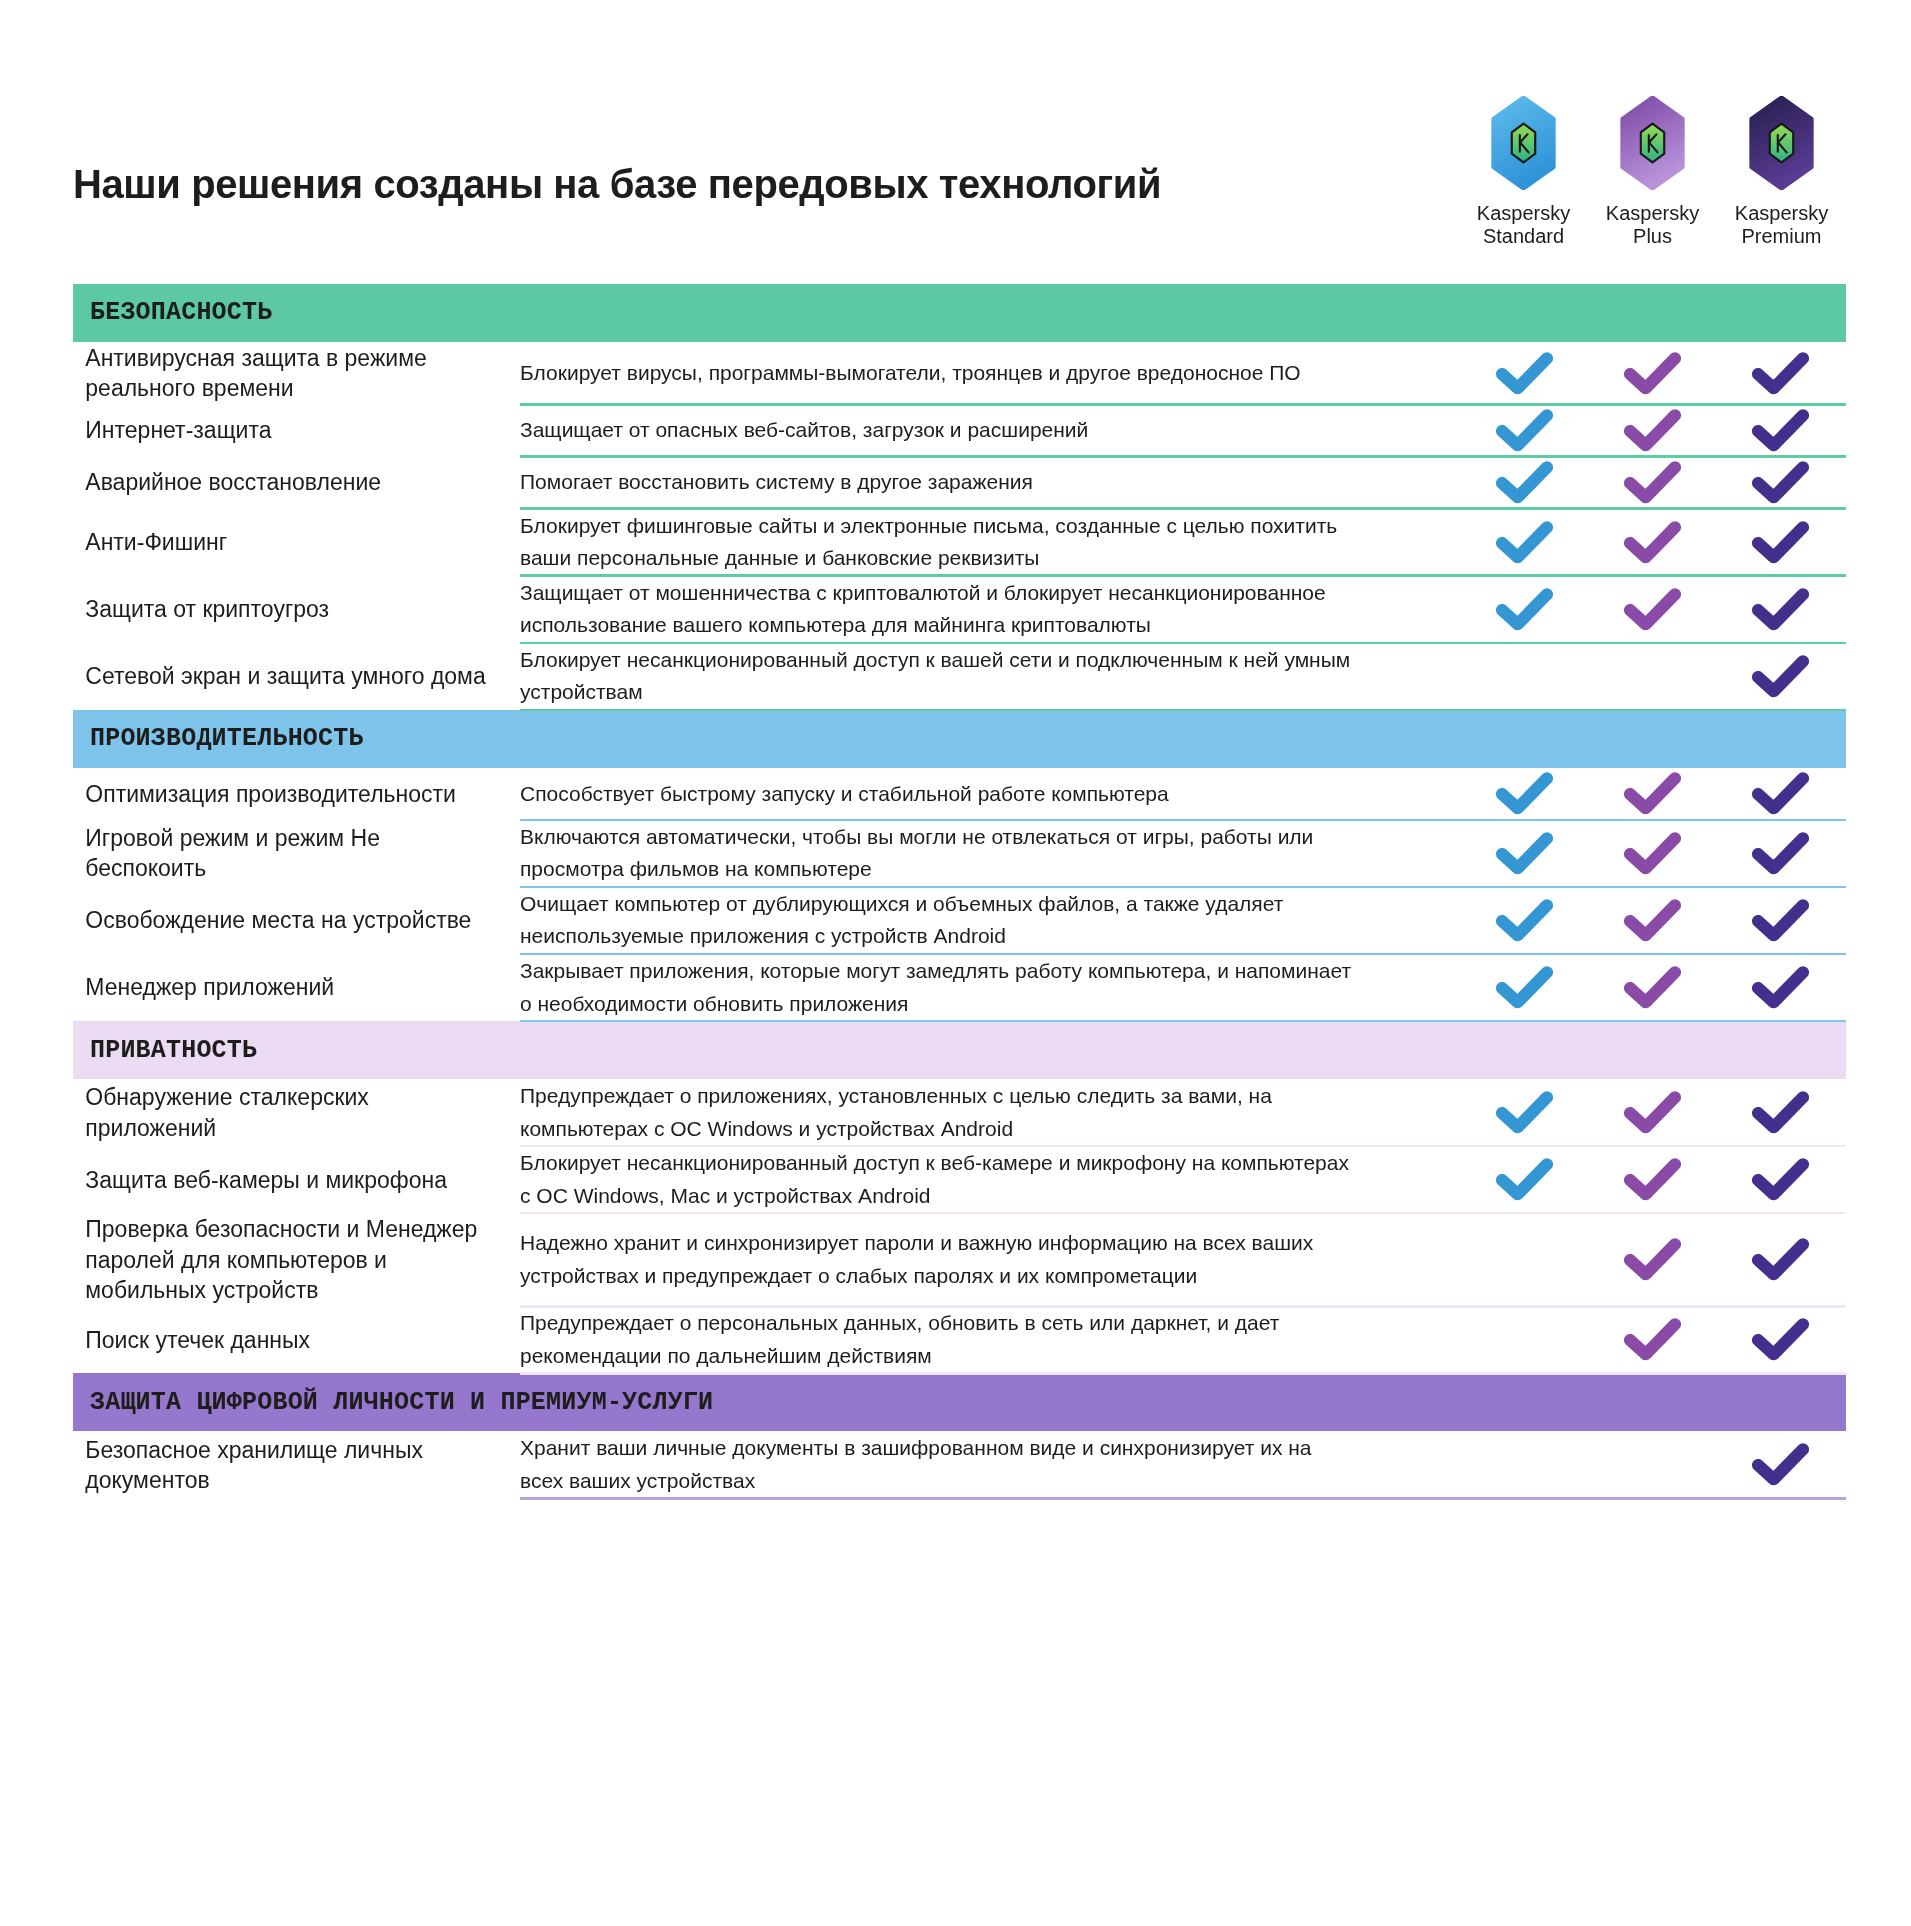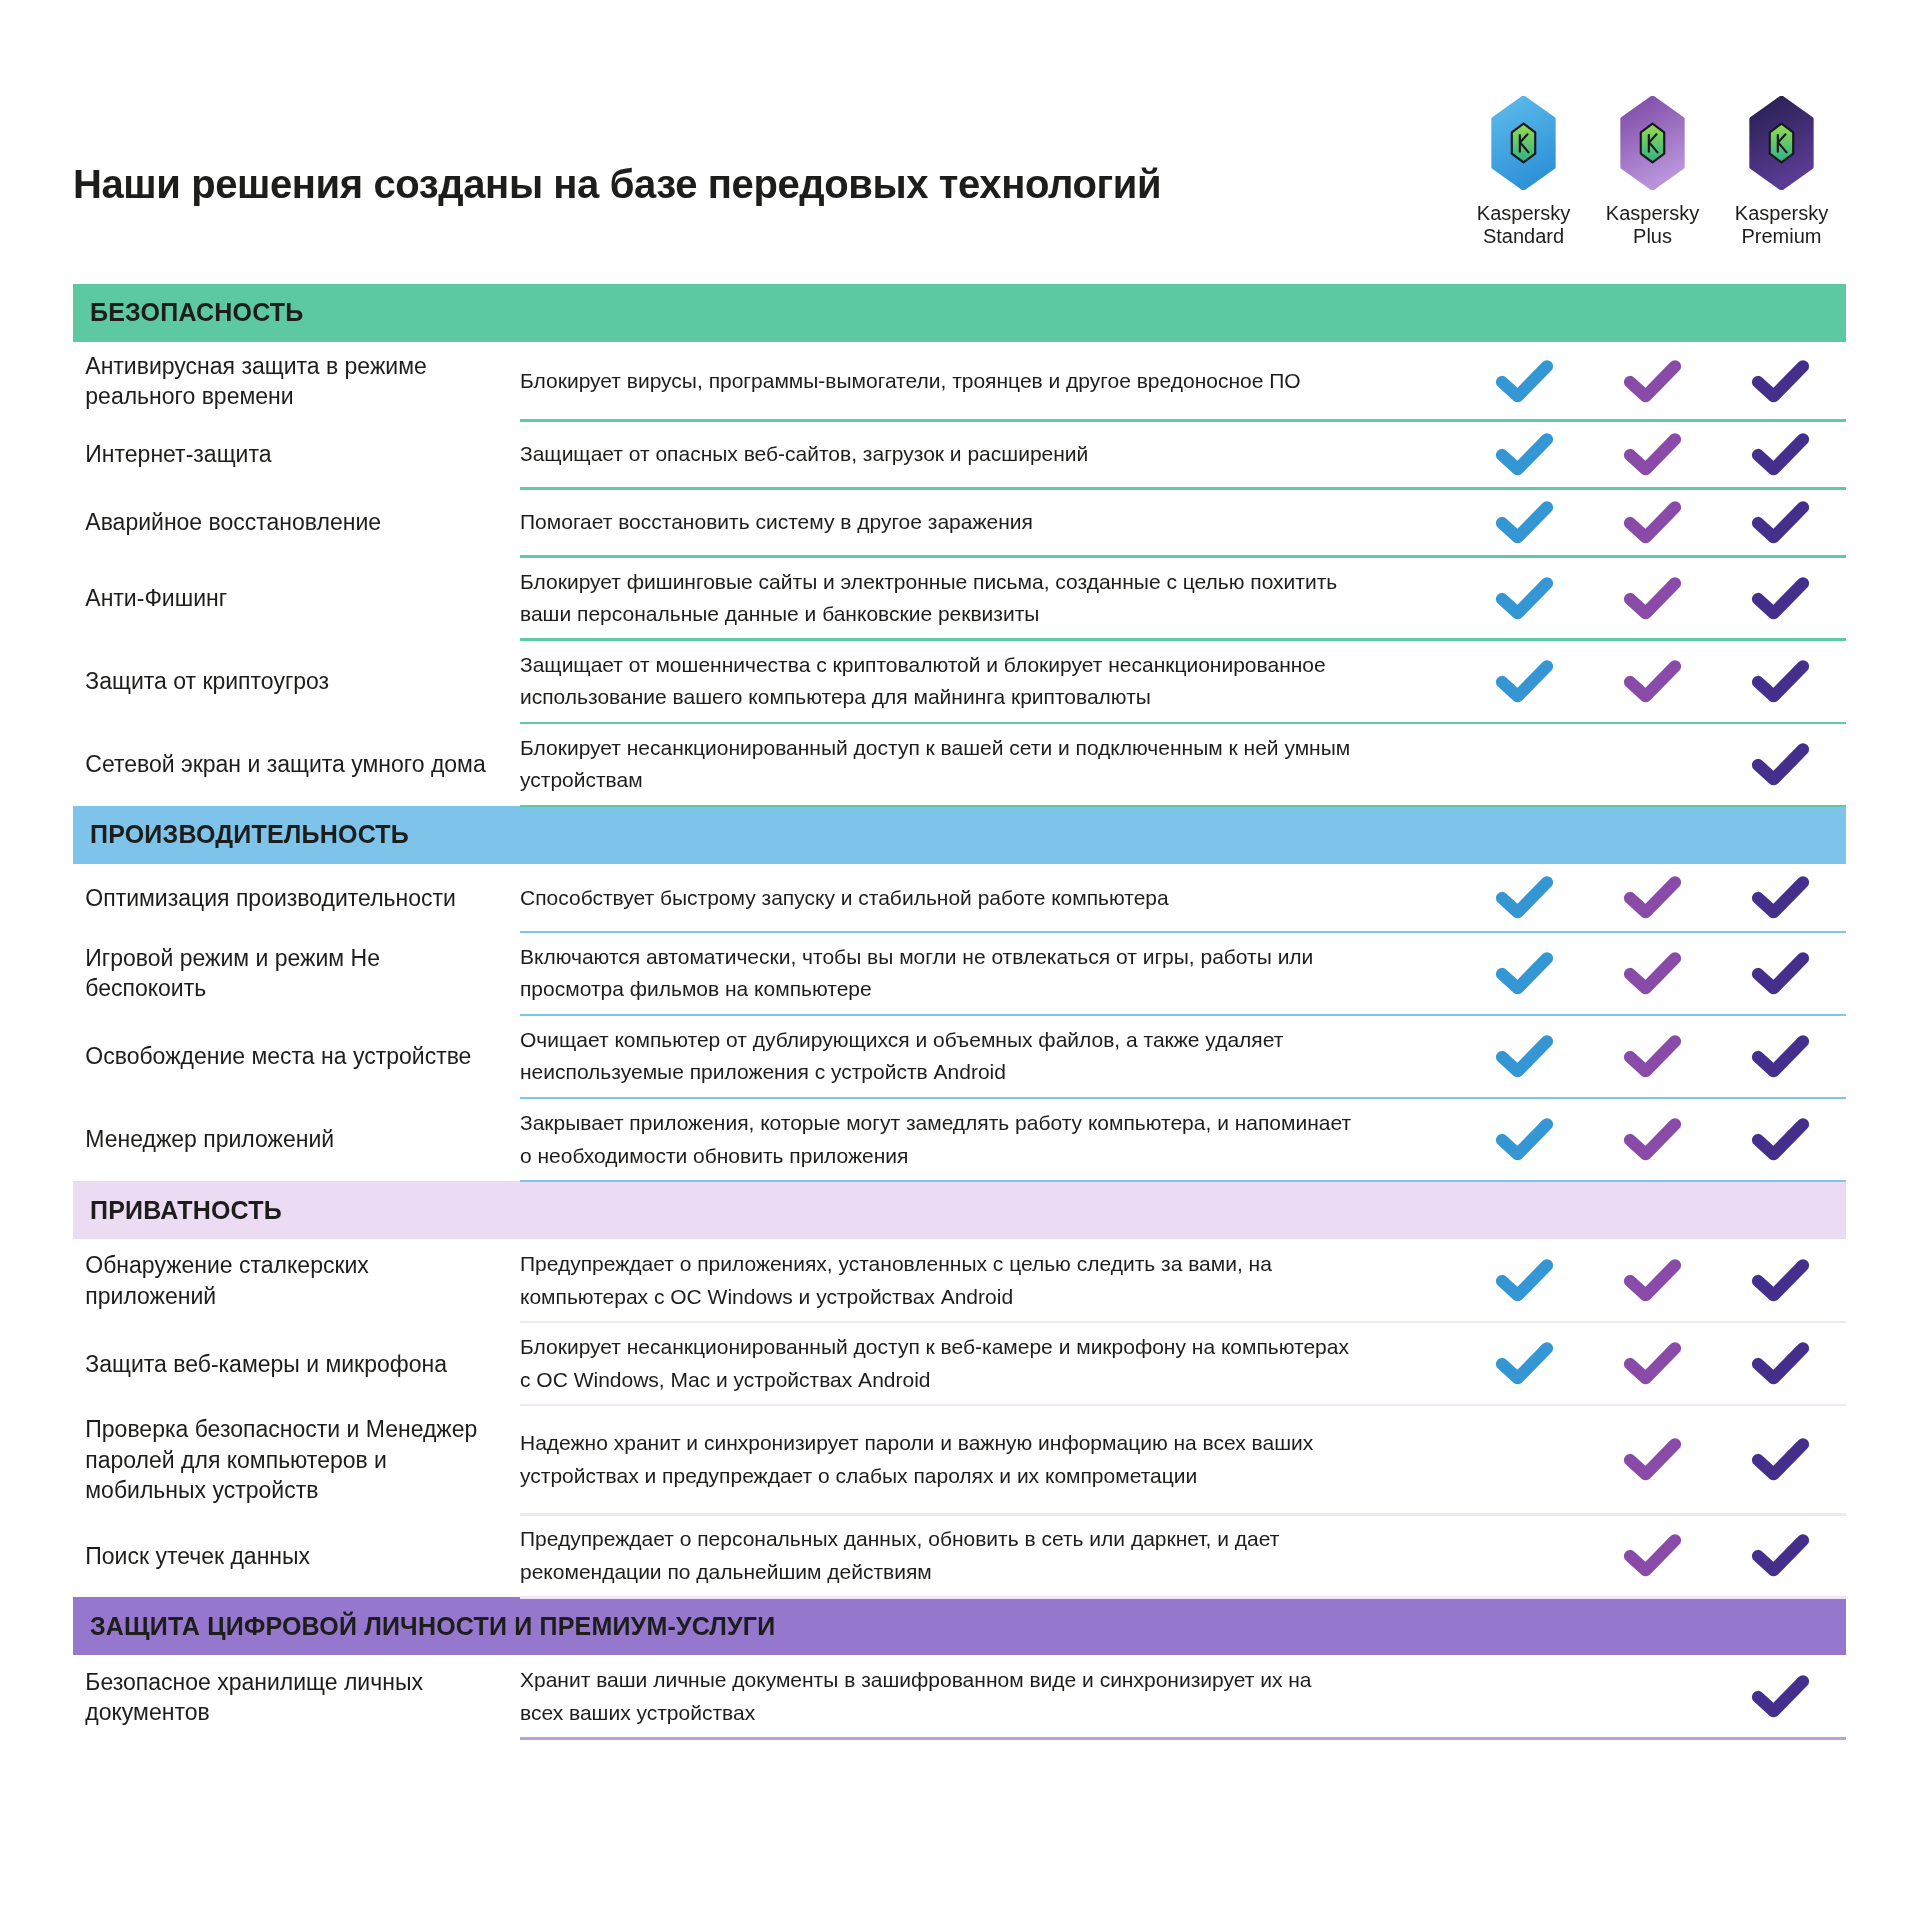--- a/index.html
+++ b/index.html
@@ -10,23 +10,23 @@
     overflow:hidden;position:relative;
   }
   
   .hdr{display:flex;justify-content:space-between;align-items:center;margin-bottom:35px;}
   .title{font-size:40px;font-weight:600;line-height:1.15;letter-spacing:-0.4px;margin:22.3px 0 0 0;max-width:1348px;}
   .logos{display:flex;width:387px;flex-shrink:0;}
   .product{width:129px;display:flex;flex-direction:column;align-items:center;}
   .shield{width:67px;height:94px;display:block;}
   .plabel{margin-top:11.6px;font-size:20px;line-height:1.18;text-align:center;font-weight:400;}
   
-  .section-header{height:58px;background:var(--hbg);display:flex;align-items:center;padding-left:17px;box-sizing:border-box;}
+  .section-header{height:58px;background:var(--hbg);display:flex;align-items:center;padding-left:17px;box-sizing:border-box;font-family:Liberation Mono, monospace;}
   .section-title{font-size:25px;font-weight:700;letter-spacing:0.2px;}
-  .row{display:grid;grid-template-columns:447px 940px 128px 128px 129px;position:relative;padding:9px 0;align-items:center;}
+  .row{display:grid;grid-template-columns:447px 940px 128px 128px 129px;position:relative;padding:1px 0;align-items:center;}
   .feature{font-size:23px;line-height:1.32;padding-left:12.3px;padding-right:27px;box-sizing:border-box;}
   .desc{font-size:21px;line-height:1.55;padding-right:104px;box-sizing:border-box;}
   .check{display:flex;align-items:center;justify-content:center;min-height:50px;}
   .checkmark{width:59px;height:45px;}
   .divider{position:absolute;left:447px;right:0;bottom:-1.2px;height:2.3px;background:var(--div);}
 </style>
 </head>
 <body>
 
 <div class="page">

